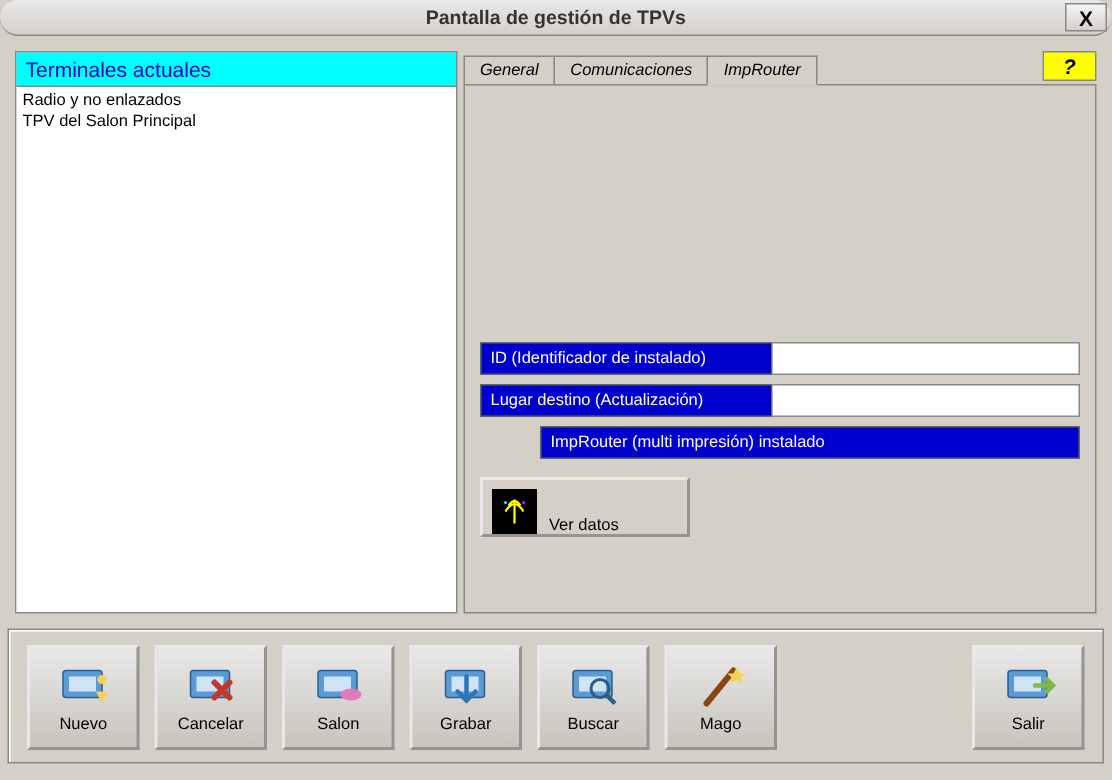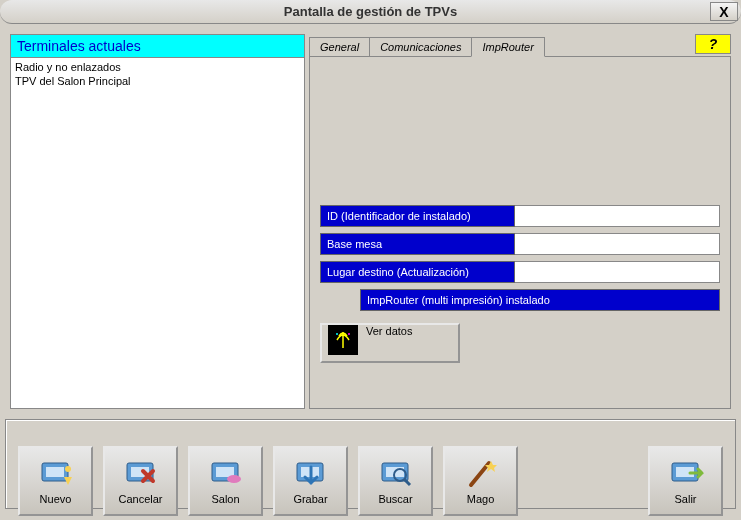--- a/index.html
+++ b/index.html
@@ -144,38 +144,38 @@
   display: flex;
   gap: 8px;
   margin-top: 6px;
 }
 .action-btn {
   width: 140px;
   height: 40px;
   border: 2px outset #e8e8e8;
   background: #d4d0c8;
   display: flex;
-  align-items: flex-start;
+  align-items: flex-end;
   justify-content: flex-start;
   padding-left: 6px;
   gap: 8px;
   cursor: pointer;
 }
 .icon-box {
   width: 30px; height: 30px;
   background: #000;
   display: flex;
   align-items: center;
   justify-content: center;
 }
 .icon-box.white { background: transparent; }
 .toolbar {
   height: 90px;
   border-top: 1px solid #fff;
-  padding: 26px 12px;
+  padding: 10px 12px;
   display: flex;
   gap: 10px;
   background: #d4d0c8;
   border: 1px solid #888;
   margin: 0 5px 5px 5px;
   box-shadow: inset 1px 1px 0 #fff;
 }
 .tb-btn {
   width: 75px;
   height: 70px;
@@ -220,24 +220,20 @@
       <div class="tab">General</div>
       <div class="tab">Comunicaciones</div>
       <div class="tab active">ImpRouter</div>
       <div class="help-btn">?</div>
     </div>
     <div class="tab-content">
       <div class="field-spacer"></div>
 
       <div class="field-row">
         <div class="field-label">ID (Identificador de instalado)</div>
-        <div class="field-input"></div>
-      </div>
-      <div class="field-row">
-        <div class="field-label">Base mesa</div>
         <div class="field-input"></div>
       </div>
       <div class="field-row">
         <div class="field-label">Lugar destino (Actualización)</div>
         <div class="field-input"></div>
       </div>
       <div class="field-row full">
         <div class="field-label">ImpRouter (multi impresión) instalado</div>
       </div>
 

